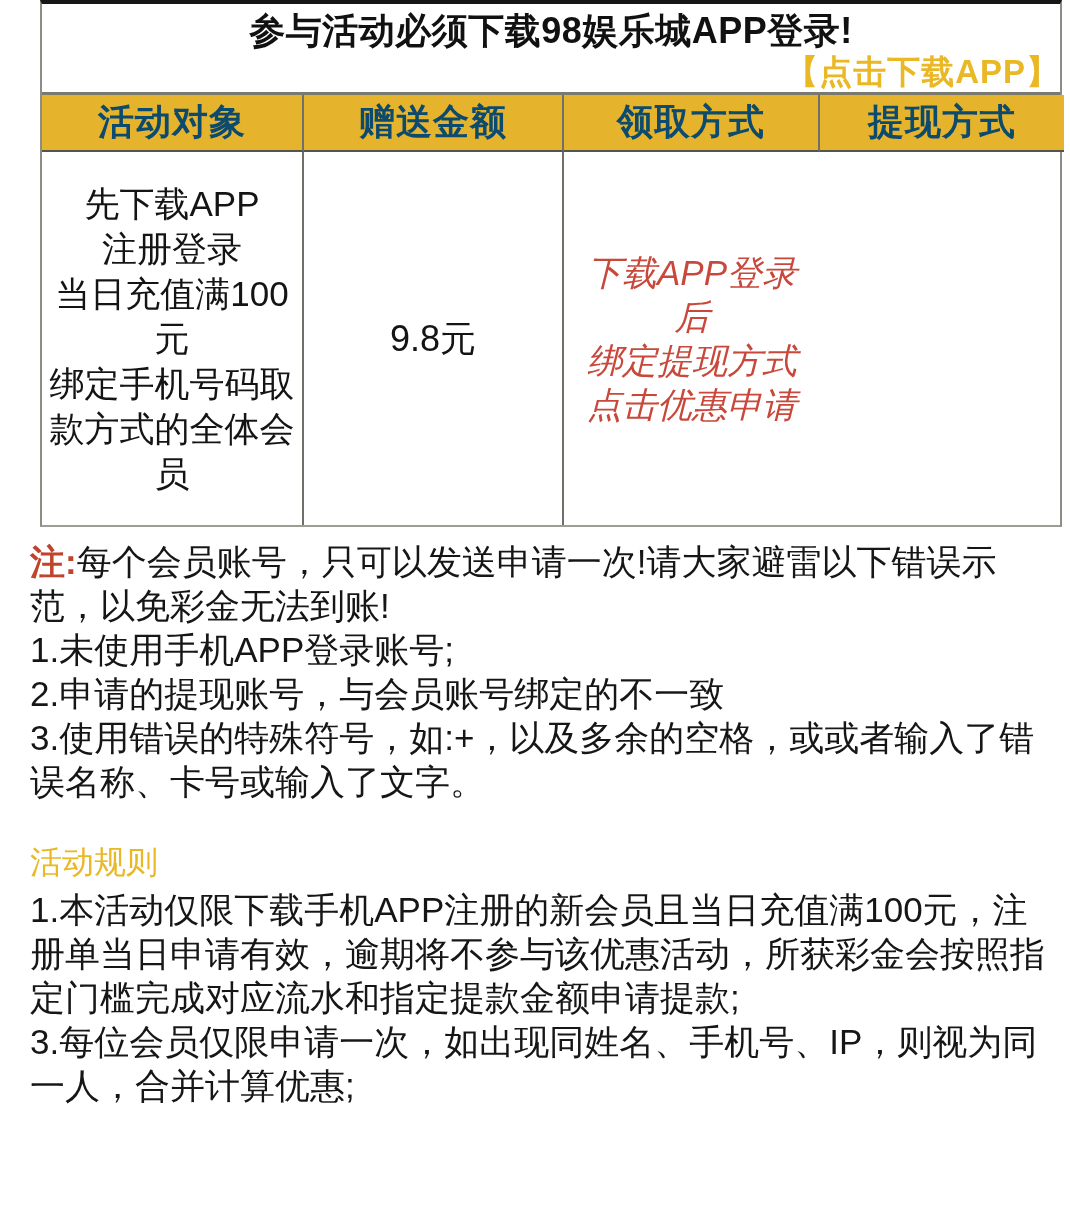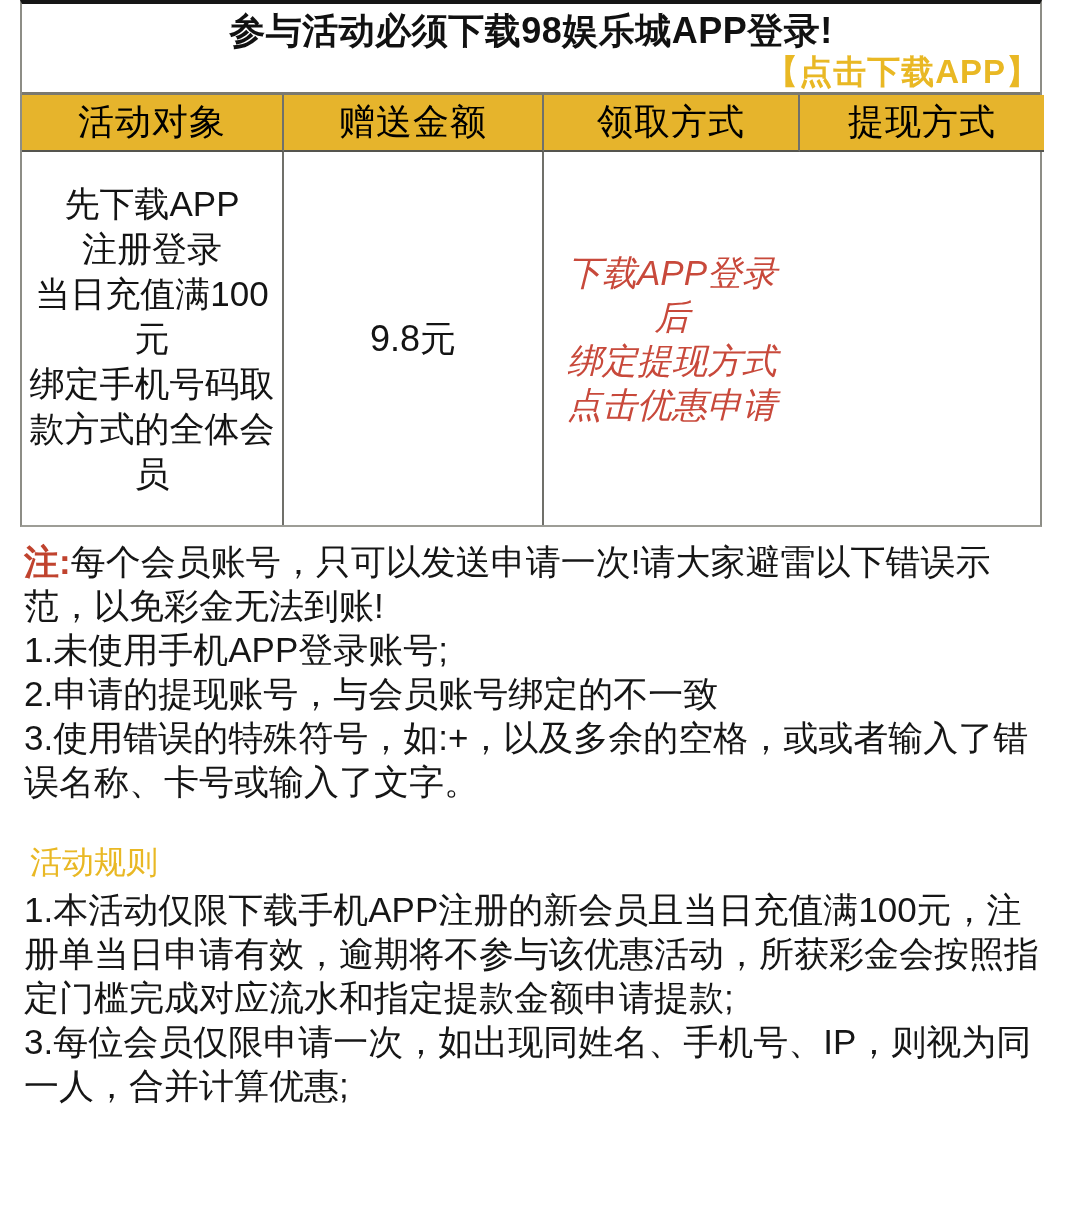--- a/index.html
+++ b/index.html
@@ -12,21 +12,21 @@
   html,body{margin:0;padding:0;}
   body{
     width:1070px;
     background:#ffffff;
     font-family:"Liberation Sans","DejaVu Sans",sans-serif;
     color:#161616;
     padding-bottom:8px;
   }
   
   .promo-card{
-    margin-left:20px;
+    margin-left:40px;
     width:1022px;
     border-top:4px solid #161616;
     border-left:2px solid #8d8d86;
     border-right:2px solid #8d8d86;
     border-bottom:2px solid #9d9d96;
     background:#ffffff;
   }
   .title-box{
     text-align:center;
     padding-top:6px;
@@ -47,22 +47,22 @@
     letter-spacing:1px;
     cursor:pointer;
     text-align:right;
   }
   .grid-row{
     display:grid;
     grid-template-columns:262px 260px 256px 244px;
   }
   .th{
     background:var(--gold);
-    color:#000000;
-    font-weight:normal;
+    color:#0c4a6e;
+    font-weight:bold;
     font-size:36px;
     height:57px;
     display:flex;
     align-items:center;
     justify-content:center;
     border-right:2px solid #70706a;
     border-bottom:2px solid #55554f;
     letter-spacing:1px;
   }
   .th:last-child{border-right:none;}
@@ -81,21 +81,21 @@
   }
   .td:last-child{border-right:none;}
   .td.amount{font-size:36px;}
   .td.claim{
     color:var(--claim-red);
     line-height:44px;
     font-style:italic;
   }
   
   .text-block{
-    margin:13px 24px 0 24px;
+    margin:13px 24px 0 30px;
     font-size:35px;
     line-height:44px;
   }
   .text-block p{margin:0;}
   .note-prefix{
     color:var(--note-red);
     font-weight:bold;
   }
   .rules-heading{
     margin:36px 24px 4px 30px;

